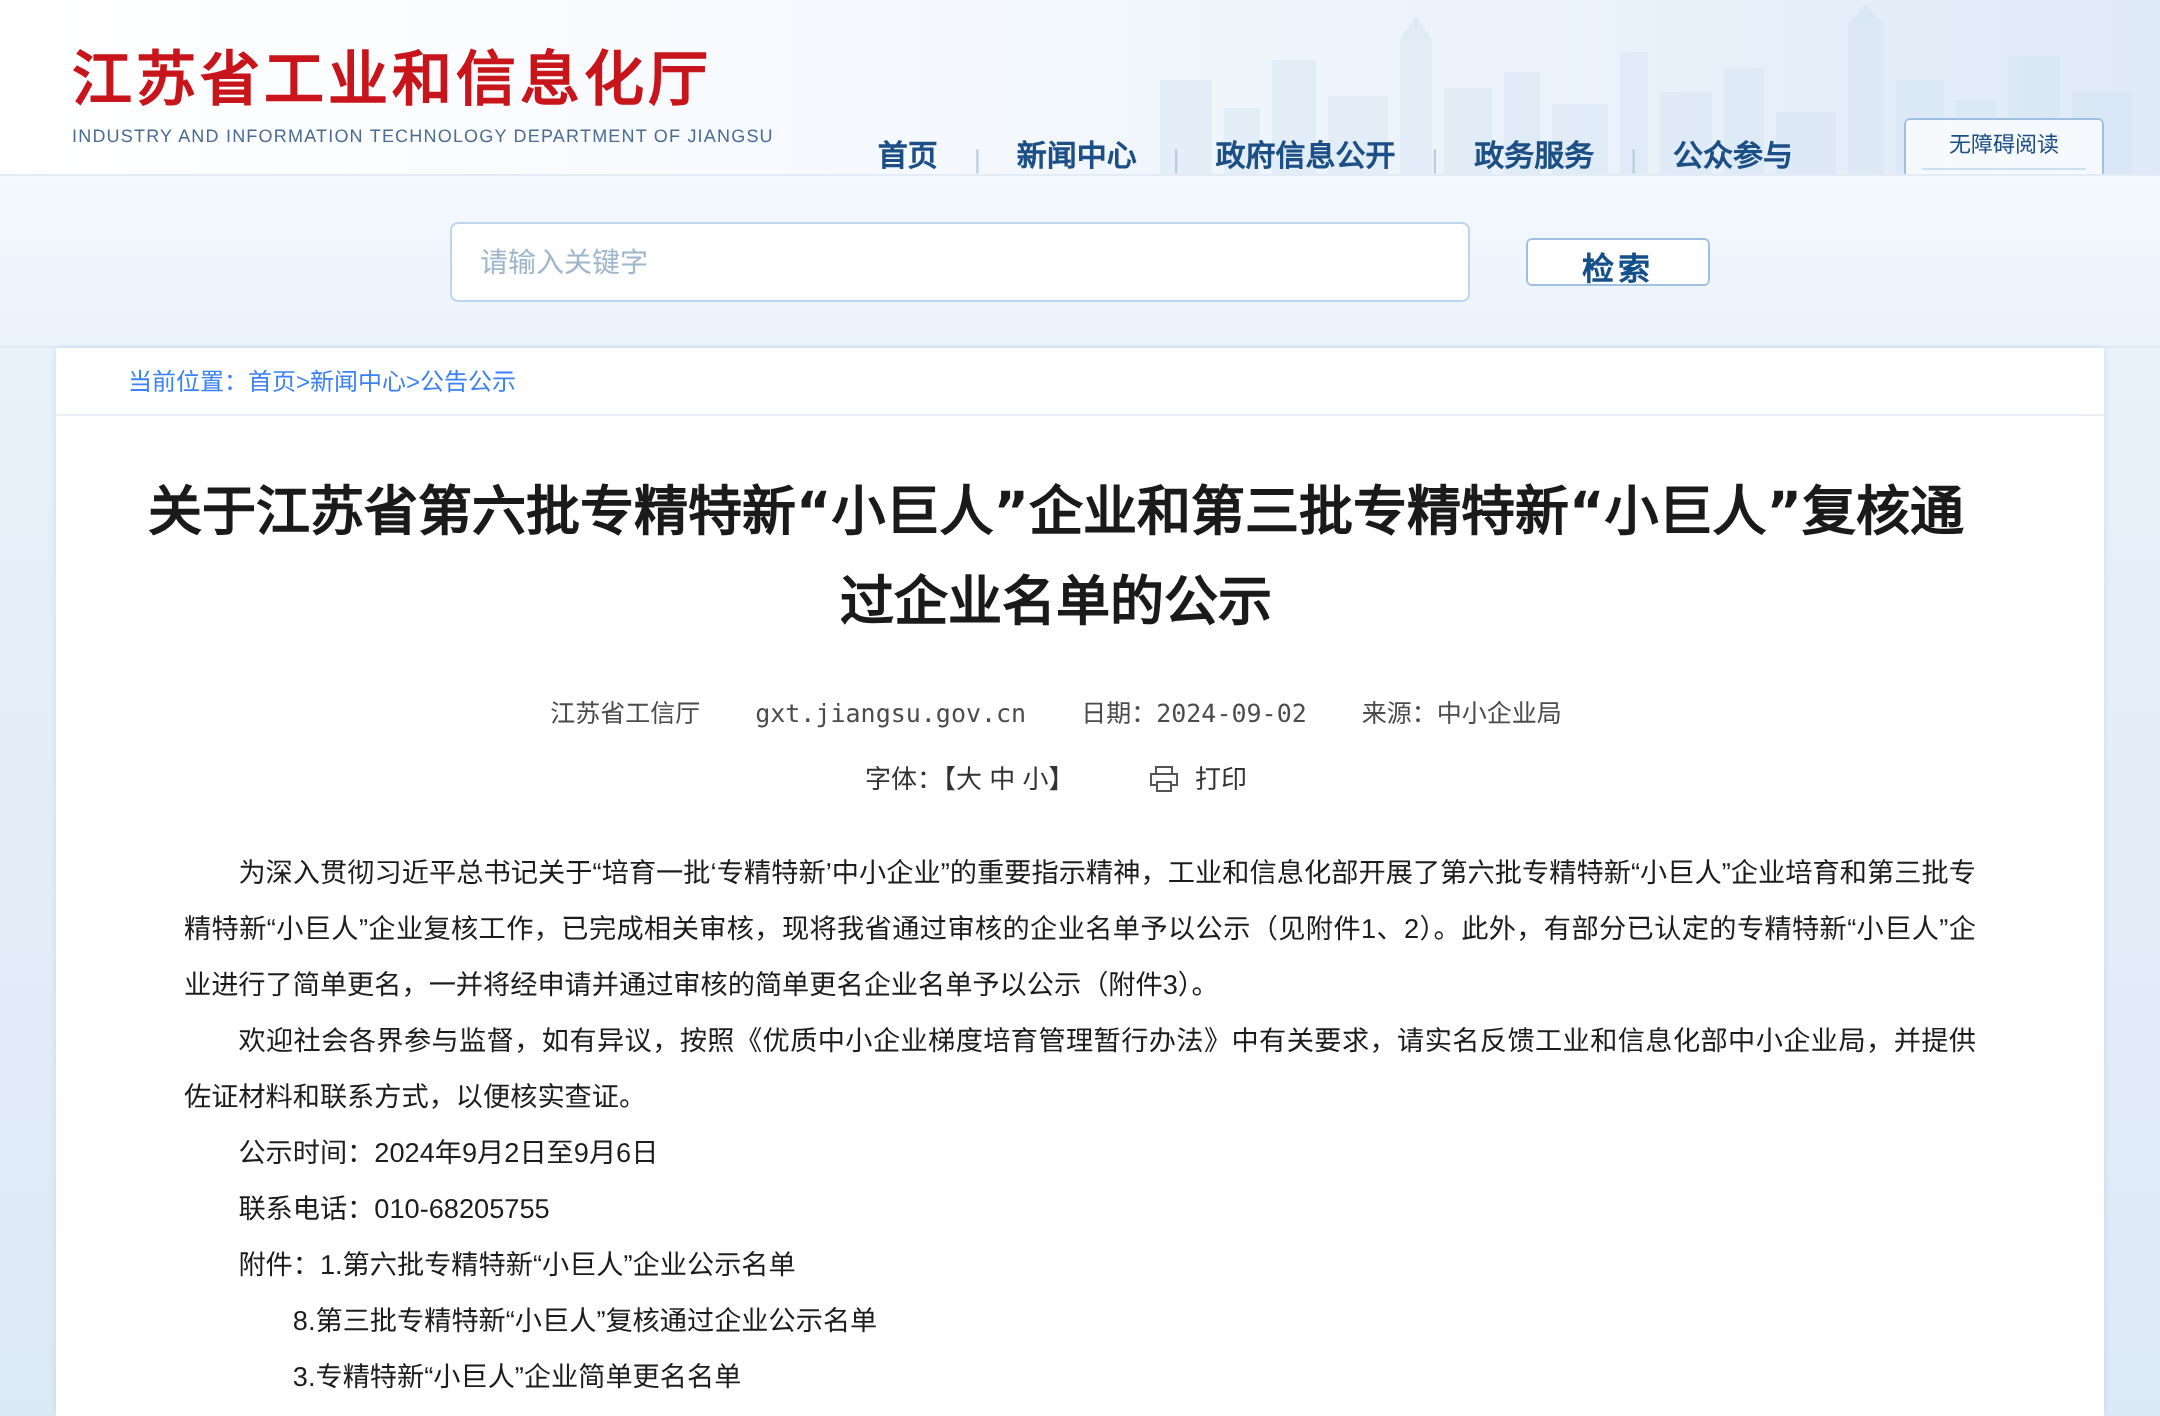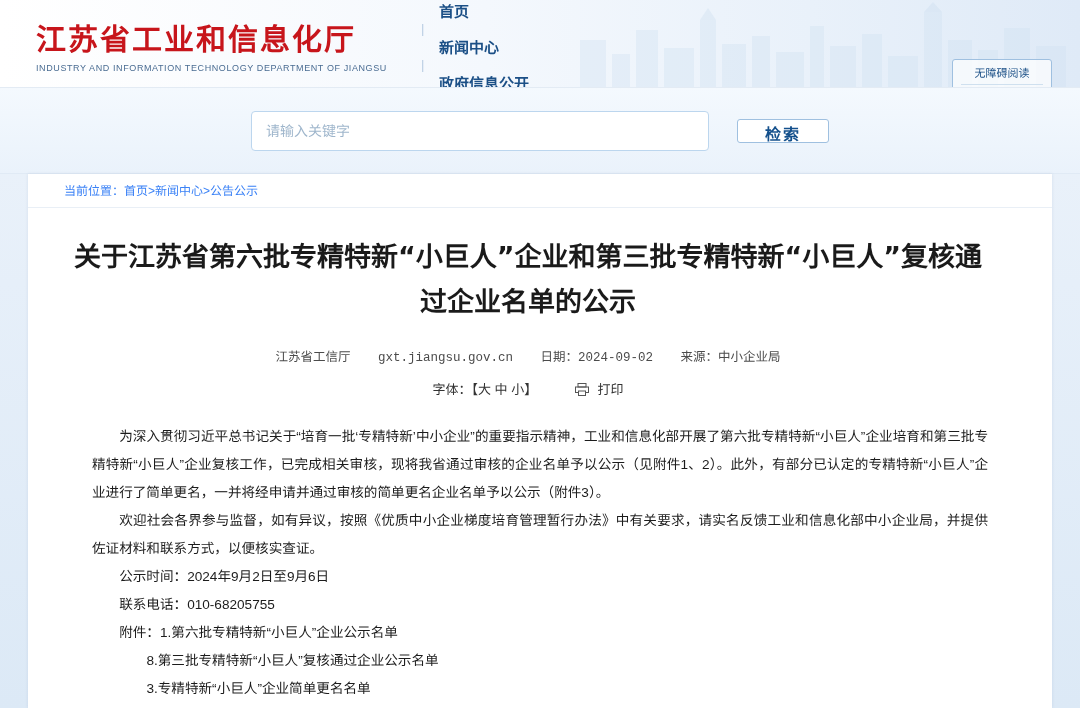--- a/index.html
+++ b/index.html
@@ -48,24 +48,23 @@
     margin-top: 4px;
     color: #4a6c92;
     font-size: 9px;
     letter-spacing: .6px;
     white-space: nowrap;
   }
   .nav {
     position: relative;
     z-index: 3;
     display: flex;
-    align-items: flex-start;
+    align-items: flex-end;
     margin-left: 34px;
     height: 100%;
-    flex-direction: column;
   }
   .nav-item {
     color: #1b4f86;
     font-size: 15px;
     font-weight: bold;
     padding: 0 18px;
     white-space: nowrap;
     cursor: pointer;
   }
   .nav-sep {
@@ -100,21 +99,21 @@
   
   .searchbar {
     height: 86px;
     background: linear-gradient(180deg, #f4f9fe 0%, #eaf2fb 100%);
     display: flex;
     align-items: center;
     justify-content: center;
     border-bottom: 1px solid #e0eaf5;
   }
   .search-input {
-    width: 458px;
+    width: 510px;
     height: 40px;
     border: 1px solid #bcd6ee;
     border-radius: 4px;
     background: #ffffff;
     padding: 0 14px;
     font-size: 14px;
     color: #333;
     outline: none;
   }
   .search-input::placeholder { color: #9fb6cc; }
@@ -158,21 +157,21 @@
     font-family: "DejaVu Sans", "Liberation Sans", sans-serif;
     letter-spacing: 0px;
   }
   .meta {
     margin-top: 22px;
     text-align: center;
     font-size: 12.5px;
     color: #4b4b4b;
     font-family: "DejaVu Sans Mono", "Liberation Mono", monospace;
   }
-  .meta span { margin: 0 10px; font-family: Liberation Mono, monospace; }
+  .meta span { margin: 0 10px; }
   .meta .src { font-family: "Liberation Sans", sans-serif; }
   .tools {
     margin-top: 14px;
     text-align: center;
     font-size: 13px;
     color: #333;
   }
   .tools .fs { margin-right: 34px; }
   .tools .print-ico {
     display: inline-block;

